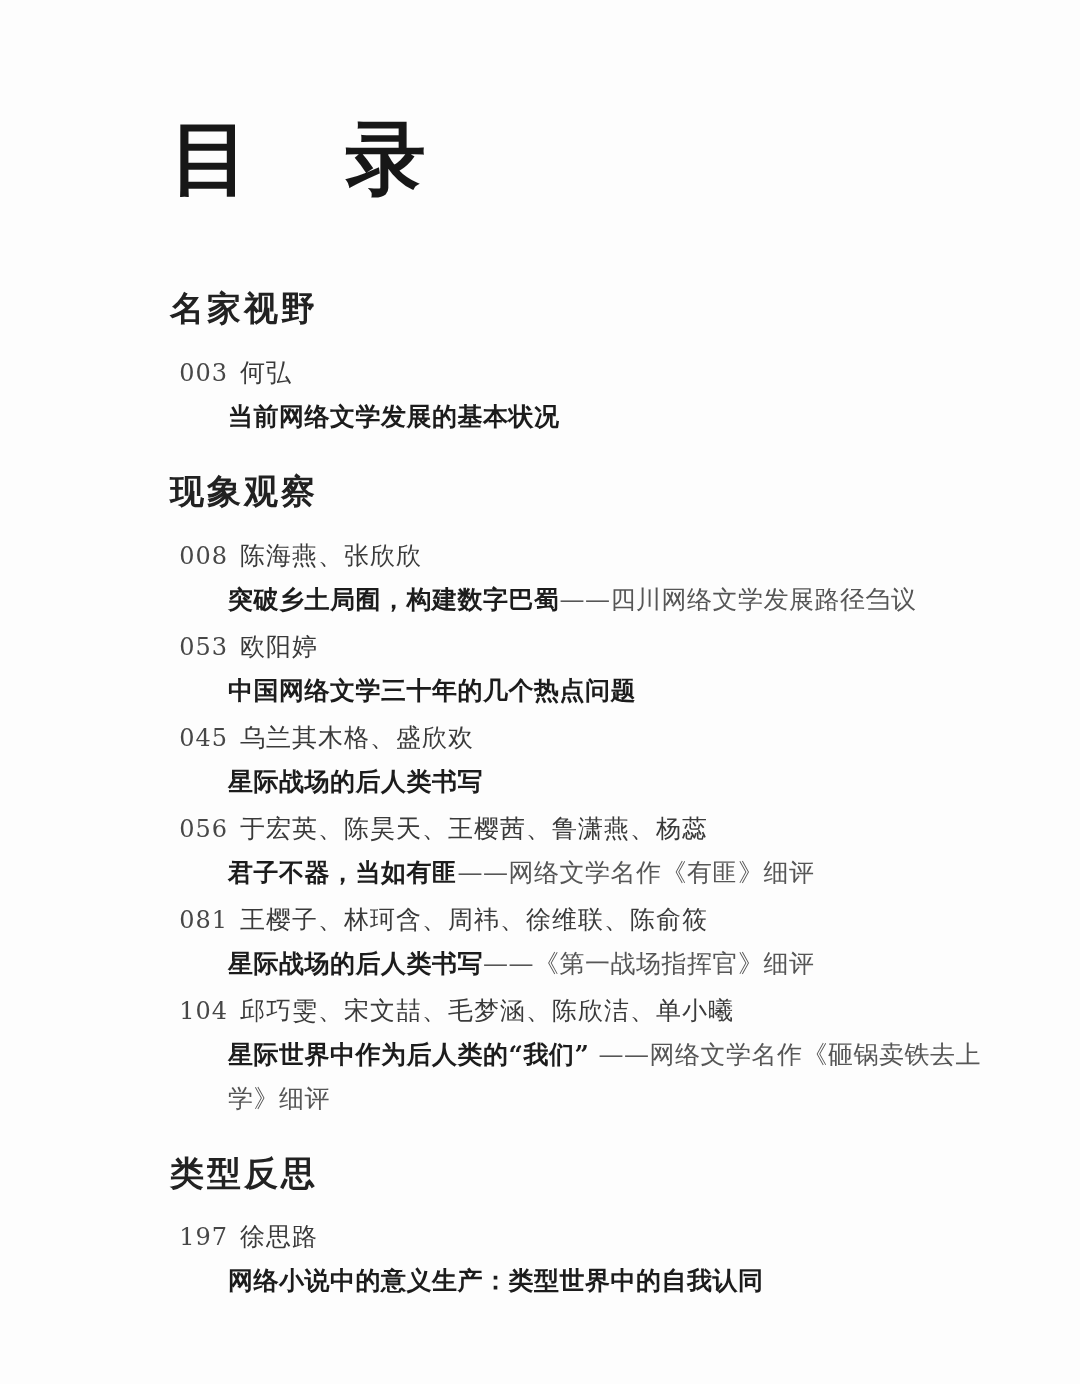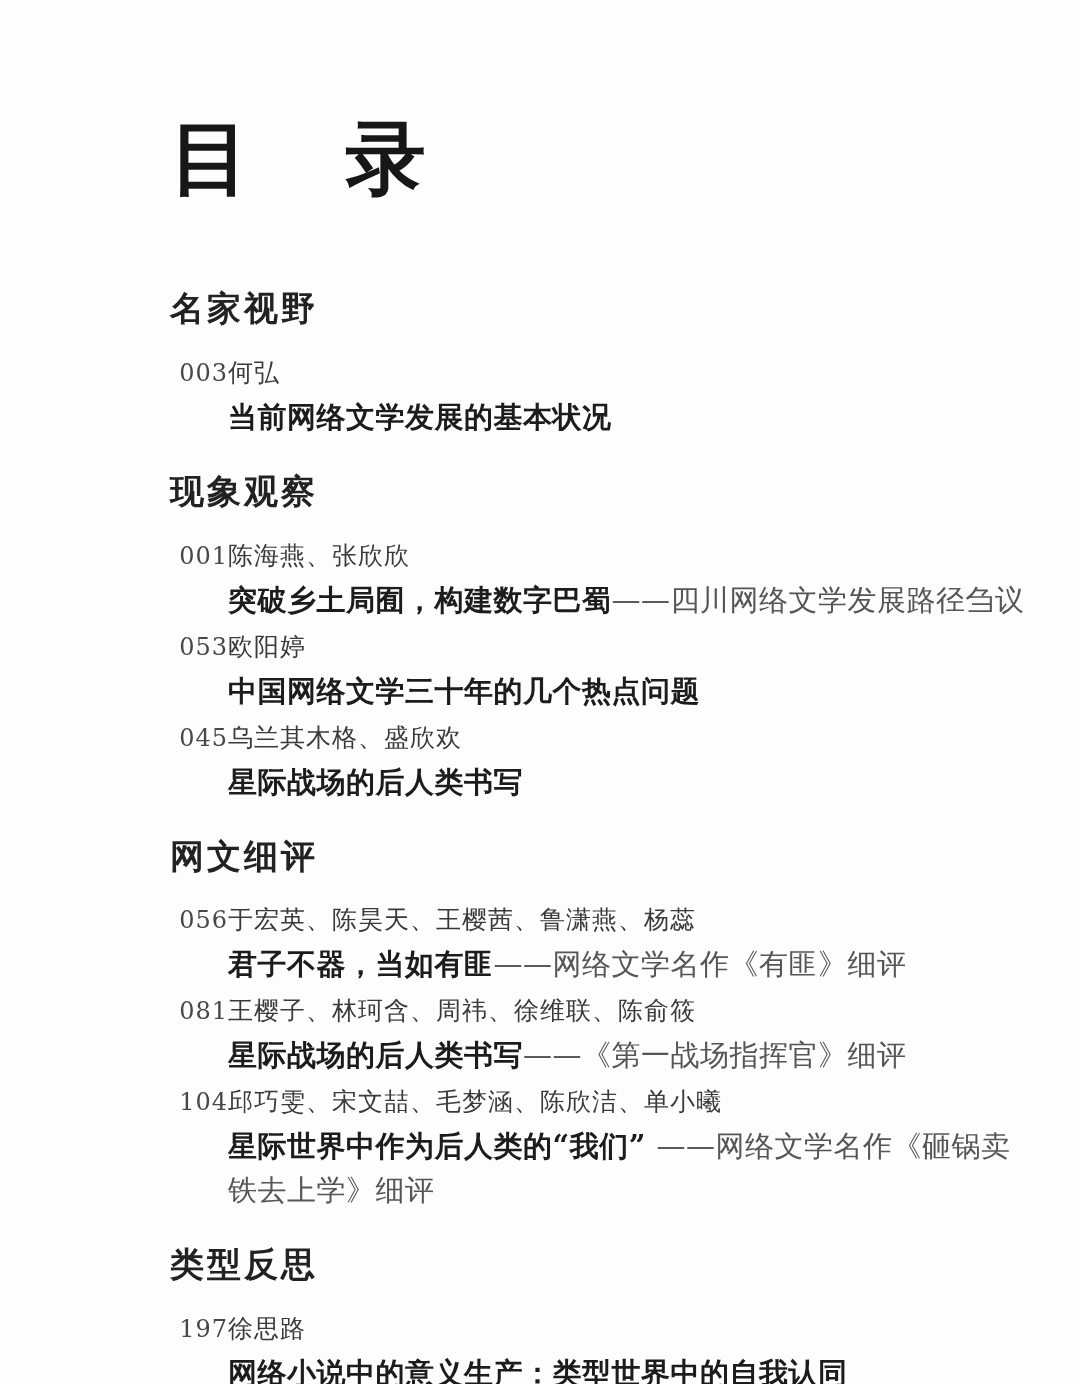--- a/index.html
+++ b/index.html
@@ -51,25 +51,26 @@
     flex: 0 0 58px;
     width: 58px;
     font-size: 24px;
     color: #474747;
     letter-spacing: 1px;
   }
   .entry-authors {
     font-size: 25px;
     color: #3a3a3a;
     letter-spacing: 1px;
+    margin-left: 12px;
   }
   .entry-title {
     margin-left: 58px;
     line-height: 44px;
-    font-size: 29px;
+    font-size: 25px;
     letter-spacing: 0.5px;
   }
   .title-main {
     font-weight: 700;
     color: #1c1c1c;
   }
   .title-sub {
     font-weight: 400;
     color: #565656;
   }
@@ -89,21 +90,21 @@
         <span class="entry-authors">何弘</span>
       </div>
       <div class="entry-title"><span class="title-main">当前网络文学发展的基本状况</span><span class="title-sub"></span></div>
     </div>
   </section>
 
   <section class="toc-section">
     <h2 class="section-heading">现象观察</h2>
     <div class="entry">
       <div class="entry-line1">
-        <span class="entry-num">001</span>
+        <span class="entry-num">008</span>
         <span class="entry-authors">陈海燕、张欣欣</span>
       </div>
       <div class="entry-title"><span class="title-main">突破乡土局囿，构建数字巴蜀</span><span class="title-sub">——四川网络文学发展路径刍议</span></div>
     </div>
     <div class="entry">
       <div class="entry-line1">
         <span class="entry-num">053</span>
         <span class="entry-authors">欧阳婷</span>
       </div>
       <div class="entry-title"><span class="title-main">中国网络文学三十年的几个热点问题</span><span class="title-sub"></span></div>
@@ -111,21 +112,20 @@
     <div class="entry">
       <div class="entry-line1">
         <span class="entry-num">045</span>
         <span class="entry-authors">乌兰其木格、盛欣欢</span>
       </div>
       <div class="entry-title"><span class="title-main">星际战场的后人类书写</span><span class="title-sub"></span></div>
     </div>
   </section>
 
   <section class="toc-section">
-    <h2 class="section-heading">网文细评</h2>
     <div class="entry">
       <div class="entry-line1">
         <span class="entry-num">056</span>
         <span class="entry-authors">于宏英、陈昊天、王樱茜、鲁潇燕、杨蕊</span>
       </div>
       <div class="entry-title"><span class="title-main">君子不器，当如有匪</span><span class="title-sub">——网络文学名作《有匪》细评</span></div>
     </div>
     <div class="entry">
       <div class="entry-line1">
         <span class="entry-num">081</span>

